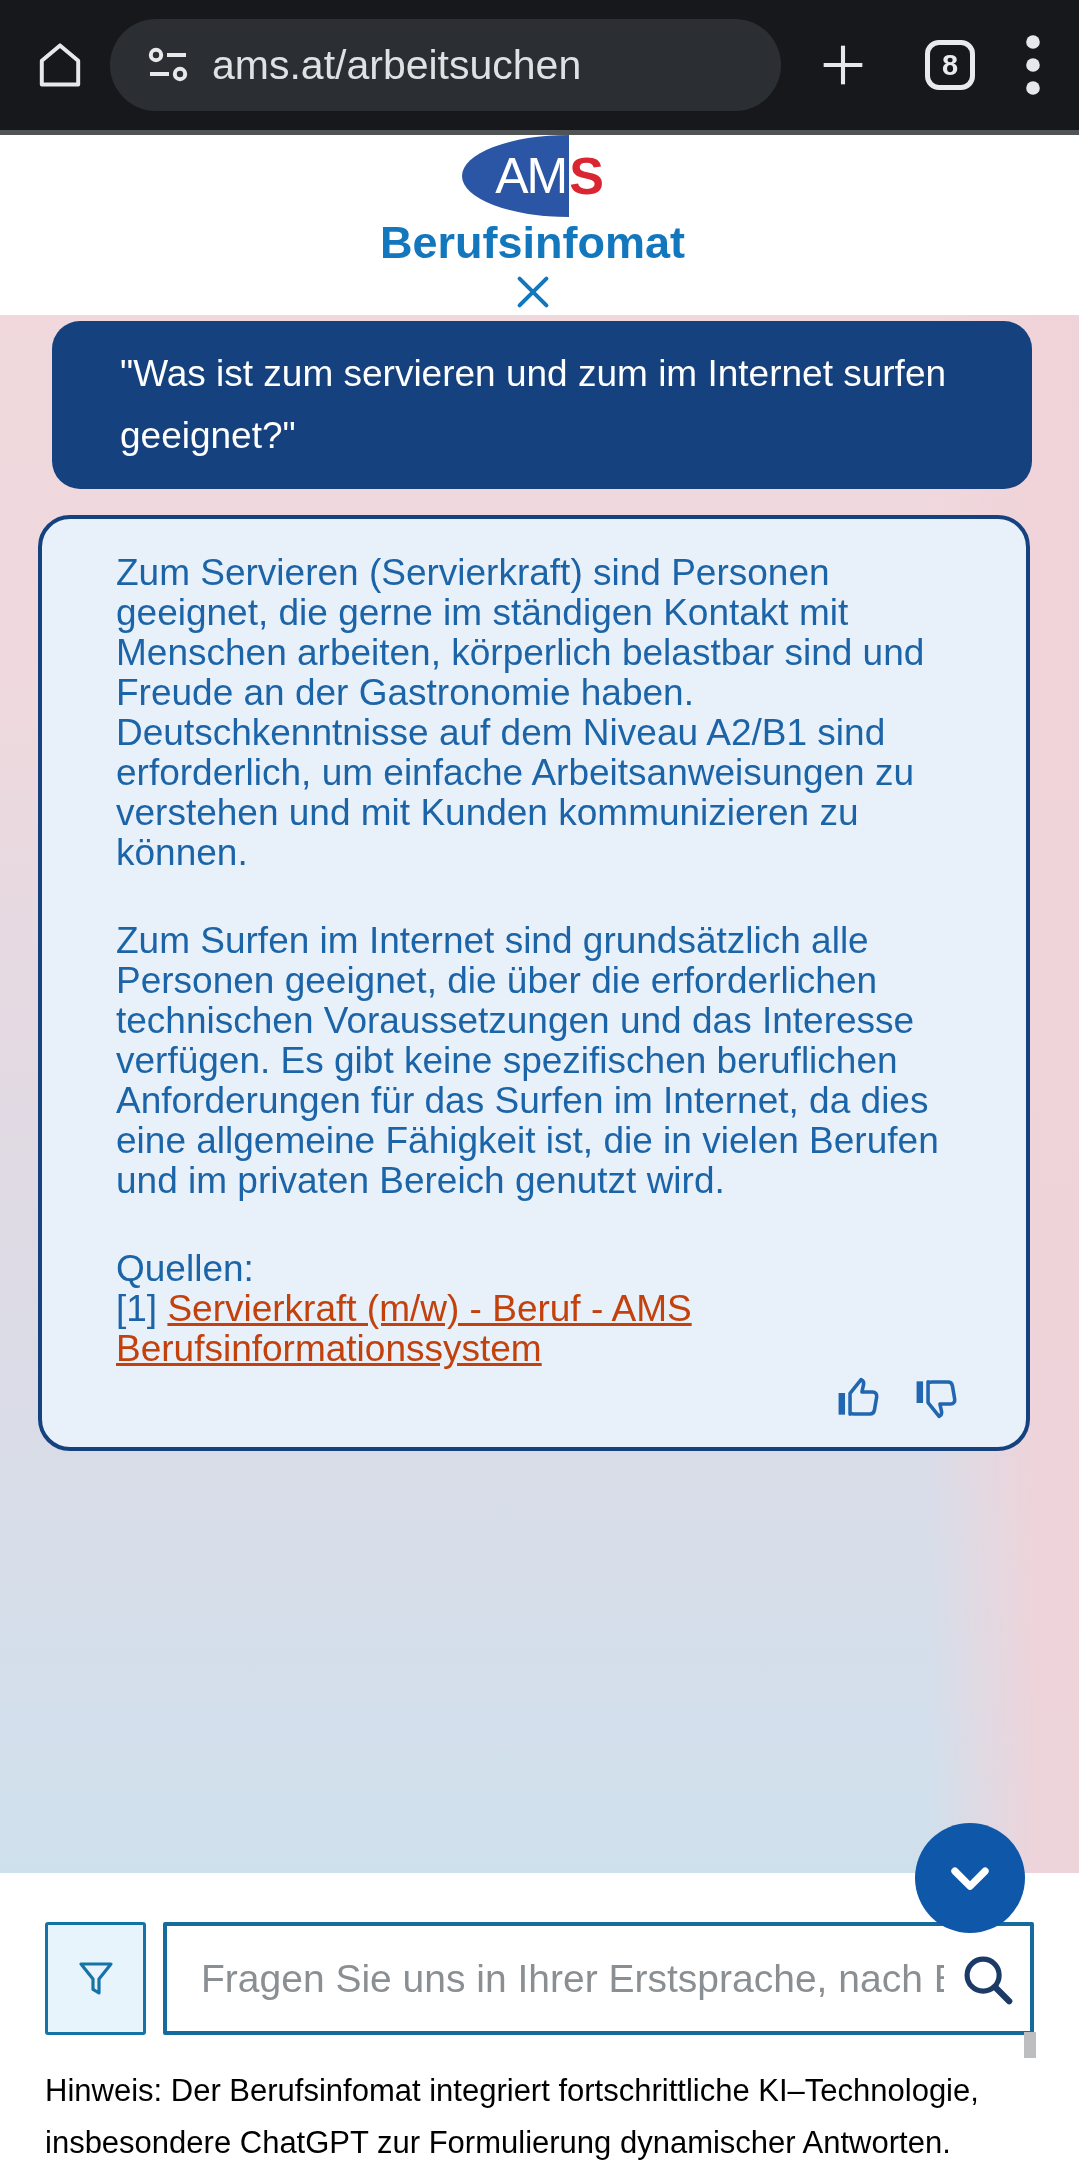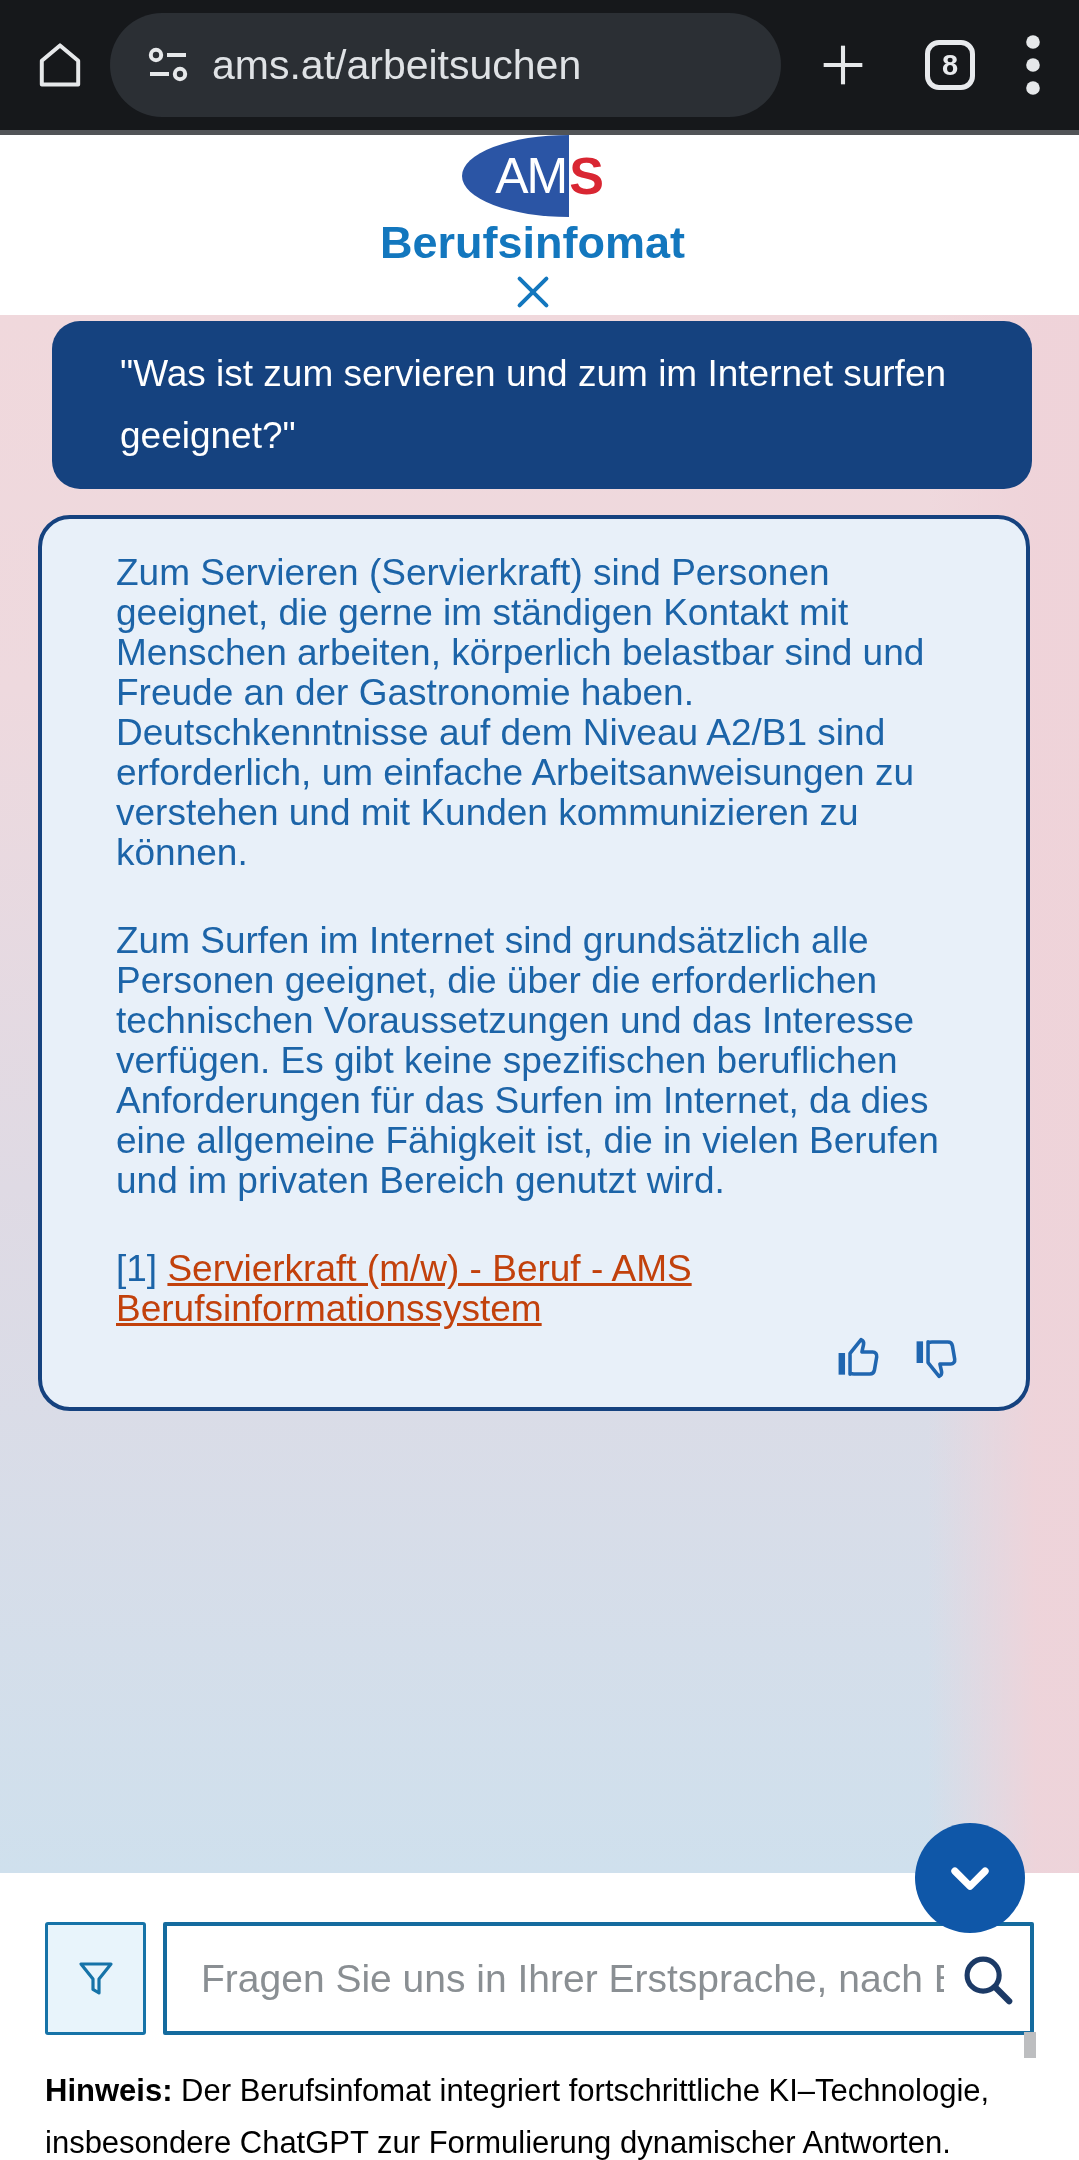--- a/index.html
+++ b/index.html
@@ -10,21 +10,21 @@
   }
 
   
   .browser-bar {
     height:135px; background:#16181B; border-bottom:5px solid #515457;
     display:flex; align-items:center; padding:0 22px 0 24px;
   }
   .chrome-btn { display:flex; align-items:center; justify-content:center; background:none; border:none; padding:0; cursor:pointer; }
   .home-btn { width:72px; height:104px; }
   .url-pill {
-    flex:1; height:104px; background:#2B2F34; border-radius:52px;
+    flex:1; height:92px; background:#2B2F34; border-radius:52px;
     display:flex; align-items:center; padding:0 34px; margin:12px 14px; gap:20px;
     border:none; cursor:pointer; min-width:0;
   }
   .url-text { color:#DFE2E5; font-size:41px; white-space:nowrap; overflow:hidden; }
   .plus-btn { width:96px; height:104px; }
   .tab-btn { width:118px; height:104px; }
   .tab-count-box {
     width:50px; height:50px; border:5px solid #E8EAED; border-radius:14px;
     display:flex; align-items:center; justify-content:center;
     color:#E8EAED; font-size:29px; font-weight:bold;
@@ -89,21 +89,21 @@
   .question-input::placeholder { color:#8A8F93; opacity:1; }
   .search-btn {
     position:absolute; right:16px; top:50%; transform:translateY(-50%);
     width:62px; height:62px; background:none; border:none; padding:0; cursor:pointer;
   }
 
   .page-scrollbar-thumb { position:absolute; left:1024px; top:2032px; width:12px; height:26px; background:#BDBEC0; }
 
   
   .footer-note { margin:30px 45px 0 45px; font-size:31px; line-height:52px; color:#000; }
-  .footer-note b { font-weight:bold; }
+  .footer-note b { font-weight:normal; }
 </style>
 </head>
 <body>
 
 <div class="page">
 
   <div class="browser-bar">
     <button class="chrome-btn home-btn">
       <span style="display:flex">
         <svg width="56" height="56" viewBox="0 0 24 24" fill="none" stroke="#E6E8EA" stroke-width="1.7" stroke-linejoin="round">
@@ -165,20 +165,21 @@
     </button>
   </div>
 
   <div class="chat-area">
     <div class="user-bubble">
       <span>"Was ist zum servieren und zum im Internet surfen geeignet?"</span>
     </div>
     <div class="bot-bubble">
       <p>Zum Servieren (Servierkraft) sind Personen geeignet, die gerne im ständigen Kontakt mit Menschen arbeiten, körperlich belastbar sind und Freude an der Gastronomie haben. Deutschkenntnisse auf dem Niveau A2/B1 sind erforderlich, um einfache Arbeitsanweisungen zu verstehen und mit Kunden kommunizieren zu können.</p>
       <p>Zum Surfen im Internet sind grundsätzlich alle Personen geeignet, die über die erforderlichen technischen Voraussetzungen und das Interesse verfügen. Es gibt keine spezifischen beruflichen Anforderungen für das Surfen im Internet, da dies eine allgemeine Fähigkeit ist, die in vielen Berufen und im privaten Bereich genutzt wird.</p>
+      <p class="tight">Quellen:</p>
       <p class="tight"><span>[1] </span><a class="source-link">Servierkraft (m/w) - Beruf - AMS Berufsinformationssystem</a></p>
       <div class="feedback-row">
         <button class="thumb-btn">
           <span style="display:flex">
             <svg width="50" height="50" viewBox="0 0 24 24" fill="none" stroke="#2066B0" stroke-width="1.7" stroke-linejoin="round">
                 <rect x="2.2" y="9.6" width="3.1" height="10.4" fill="#2066B0" stroke="none"></rect>
                 <path d="M7.7 19.8 V9.8 L13 3.2 c.9.4 1.4 1.3 1.2 2.3 l-.8 3.6 h5.2 c1.2 0 2.1 1.1 1.9 2.3 l-1.1 6.4 c-.2 1.1-1.1 1.9-2.2 1.9 h-7.6 c-.7 0-1.4-.2-1.9-.5 z"></path>
               </svg>
           </span>
         </button>

